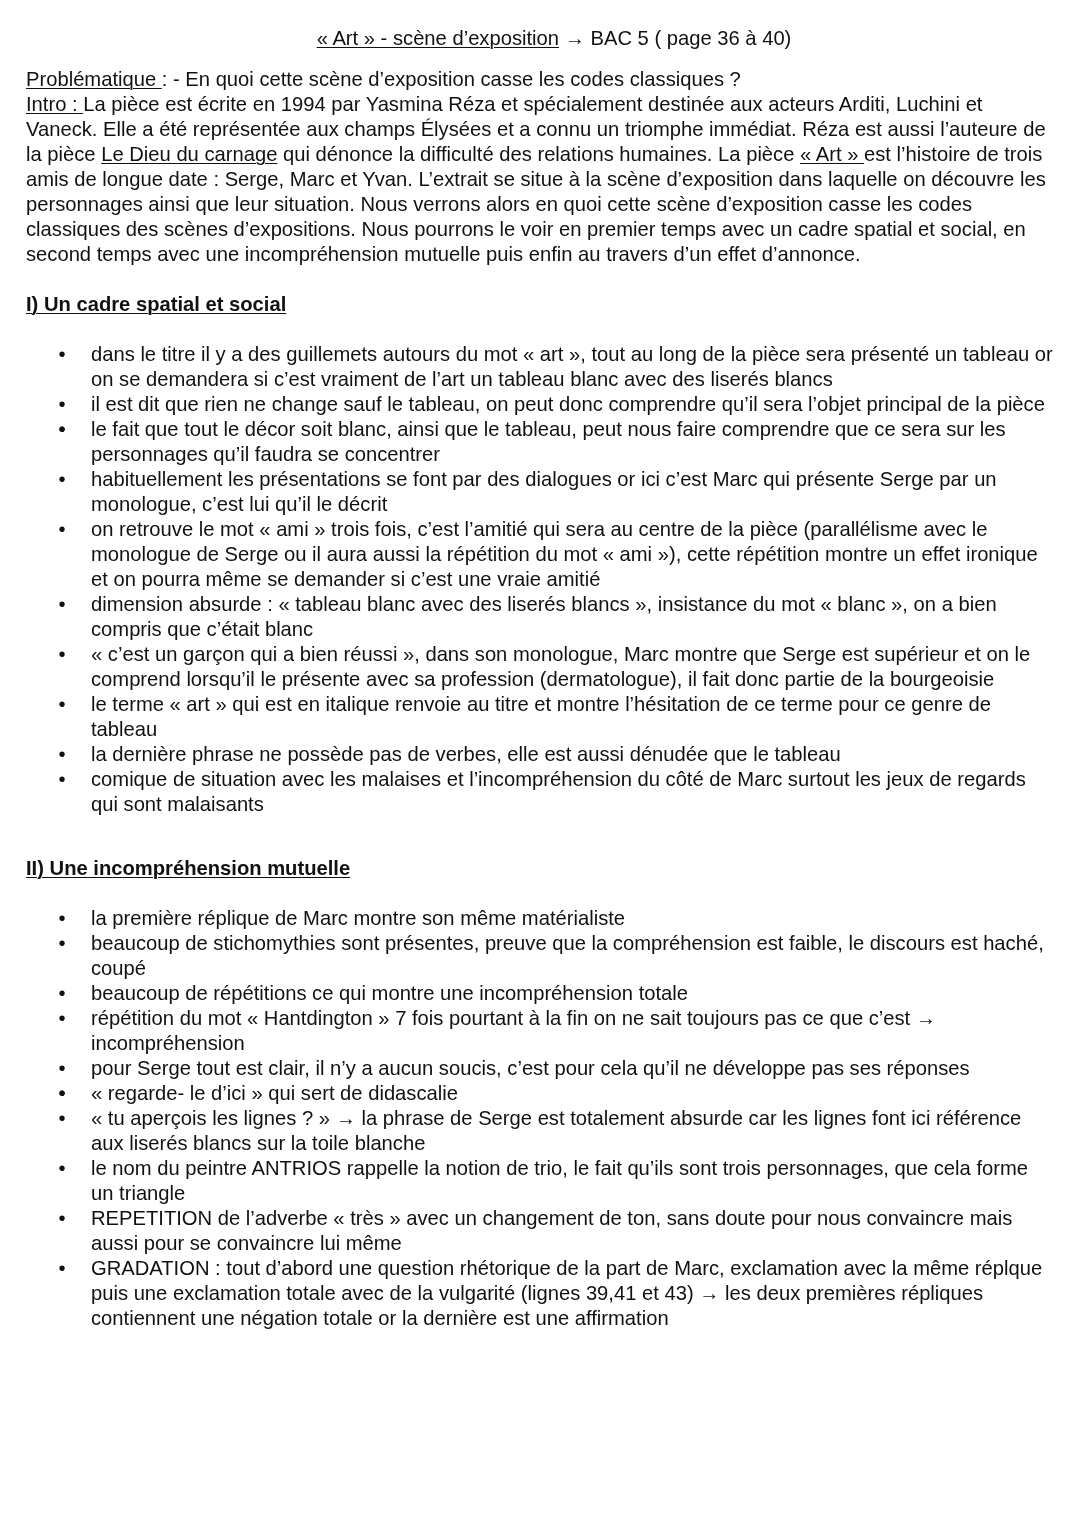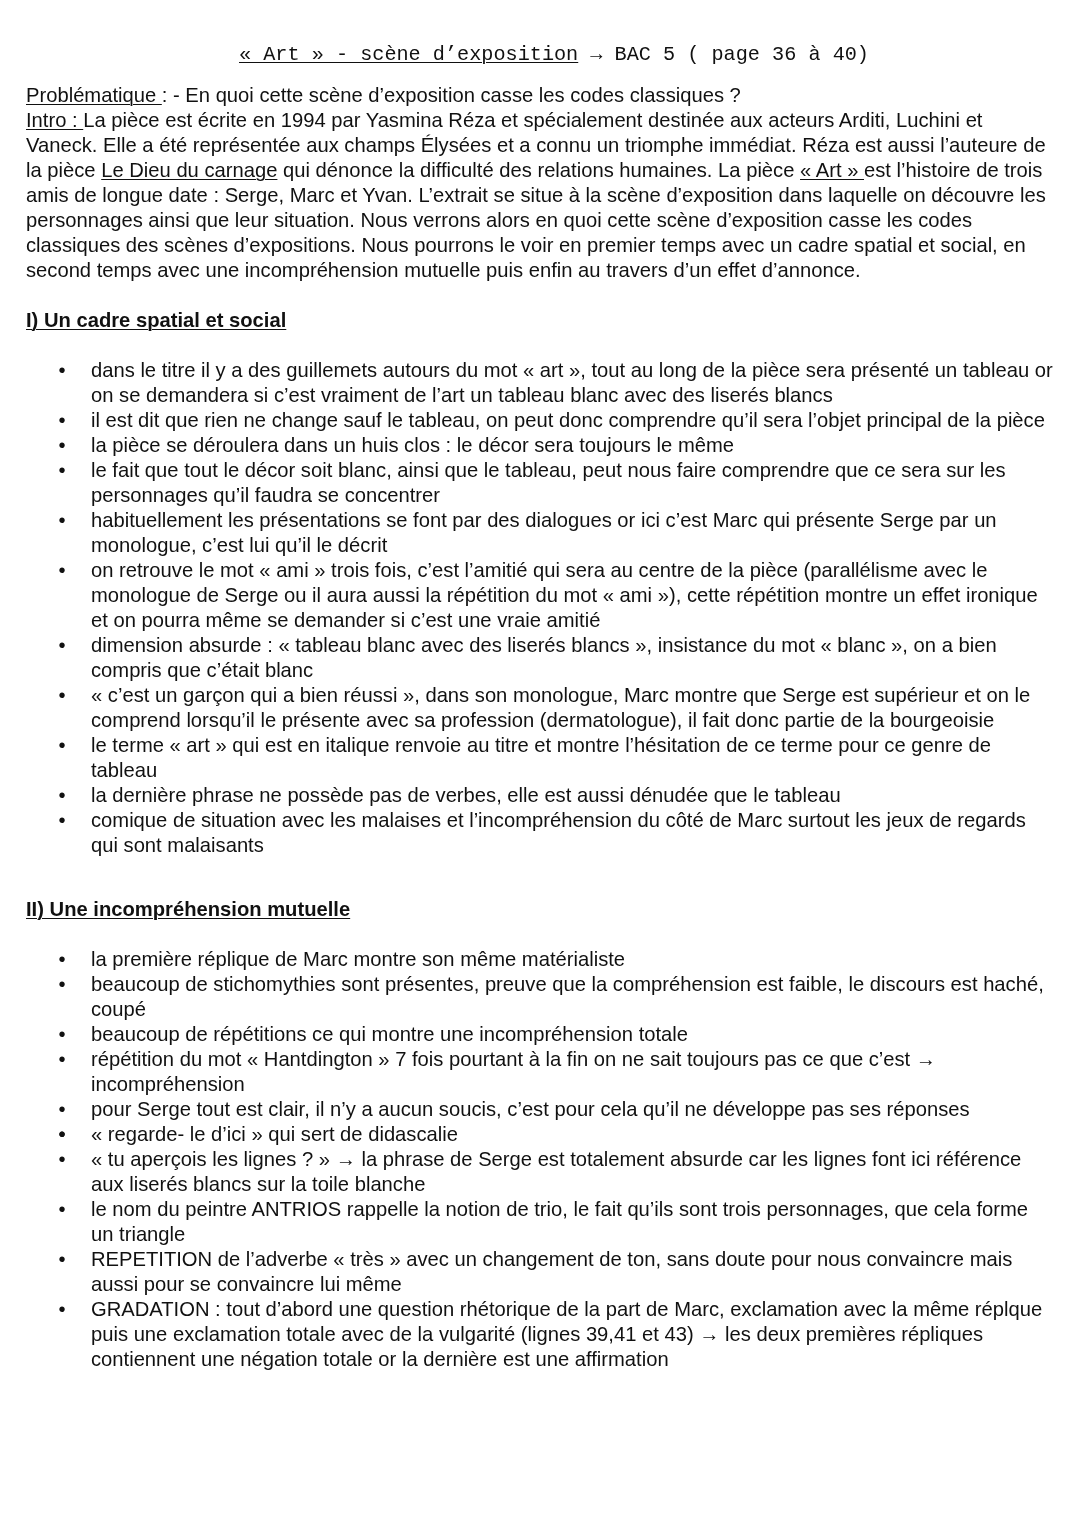--- a/index.html
+++ b/index.html
@@ -18,24 +18,23 @@
       line-height: 25px;
     }
     .page {
       position: absolute;
       left: 26px;
       top: 26px;
       width: 1030px;
     }
     .title {
       text-align: center;
-      margin: 16px;
+      margin: 0;
       height: 25px;
       padding-left: 26px;
-      font-family: Liberation Mono, monospace;
     }
     .u { text-decoration: underline; text-underline-offset: 2px; text-decoration-thickness: 1px; }
     .block { margin: 0; }
     .problematique { margin-top: 16px; }
     .intro { }
     .section-title { margin-top: 25px; font-weight: bold; }
     ul.bullets {
       list-style: none;
       margin: 25px 0 0 0;
       padding: 0;
@@ -62,21 +61,21 @@
   <p class="title"><span class="u">« Art » - scène d’exposition</span><span> → BAC 5 ( page 36 à 40)</span></p>
 
   <p class="block problematique"><span class="u">Problématique </span><span>: - En quoi cette scène d’exposition casse les codes classiques ?</span></p>
 
   <p class="block intro"><span class="u">Intro : </span><span>La pièce est écrite en 1994 par Yasmina Réza et spécialement destinée aux acteurs Arditi, Luchini et Vaneck. Elle a été représentée aux champs Élysées et a connu un triomphe immédiat. Réza est aussi l’auteure de la pièce </span><span class="u">Le Dieu du carnage</span><span> qui dénonce la difficulté des relations humaines. La pièce </span><span class="u">« Art » </span><span>est l’histoire de trois amis de longue date : Serge, Marc et Yvan. L’extrait se situe à la scène d’exposition dans laquelle on découvre les personnages ainsi que leur situation. Nous verrons alors en quoi cette scène d’exposition casse les codes classiques des scènes d’expositions. Nous pourrons le voir en premier temps avec un cadre spatial et social, en second temps avec une incompréhension mutuelle puis enfin au travers d’un effet d’annonce.</span></p>
 
   <p class="block section-title"><span class="u">I) Un cadre spatial et social</span></p>
   <ul class="bullets">
     <li><span class="dot">•</span><span>dans le titre il y a des guillemets autours du mot « art », tout au long de la pièce sera présenté un tableau or on se demandera si c’est vraiment de l’art un tableau blanc avec des liserés blancs</span></li>
     <li><span class="dot">•</span><span>il est dit que rien ne change sauf le tableau, on peut donc comprendre qu’il sera l’objet principal de la pièce</span></li>
-    <li><span class="dot">•</span><span>la pièce se déroulera dans un huis clos : le décor sera toujours le même</span></li>
+    <li><span class="dot">•</span></li>
     <li><span class="dot">•</span><span>le fait que tout le décor soit blanc, ainsi que le tableau, peut nous faire comprendre que ce sera sur les personnages qu’il faudra se concentrer</span></li>
     <li><span class="dot">•</span><span>habituellement les présentations se font par des dialogues or ici c’est Marc qui présente Serge par un monologue, c’est lui qu’il le décrit</span></li>
     <li><span class="dot">•</span><span>on retrouve le mot « ami » trois fois, c’est l’amitié qui sera au centre de la pièce (parallélisme avec le monologue de Serge ou il aura aussi la répétition du mot « ami »), cette répétition montre un effet ironique et on pourra même se demander si c’est une vraie amitié</span></li>
     <li><span class="dot">•</span><span>dimension absurde : « tableau blanc avec des liserés blancs », insistance du mot « blanc », on a bien compris que c’était blanc</span></li>
     <li><span class="dot">•</span><span>« c’est un garçon qui a bien réussi », dans son monologue, Marc montre que Serge est supérieur et on le comprend lorsqu’il le présente avec sa profession (dermatologue), il fait donc partie de la bourgeoisie</span></li>
     <li><span class="dot">•</span><span>le terme « art » qui est en italique renvoie au titre et montre l’hésitation de ce terme pour ce genre de tableau</span></li>
     <li><span class="dot">•</span><span>la dernière phrase ne possède pas de verbes, elle est aussi dénudée que le tableau</span></li>
     <li><span class="dot">•</span><span>comique de situation avec les malaises et l’incompréhension du côté de Marc surtout les jeux de regards qui sont malaisants</span></li>
   </ul>
 

